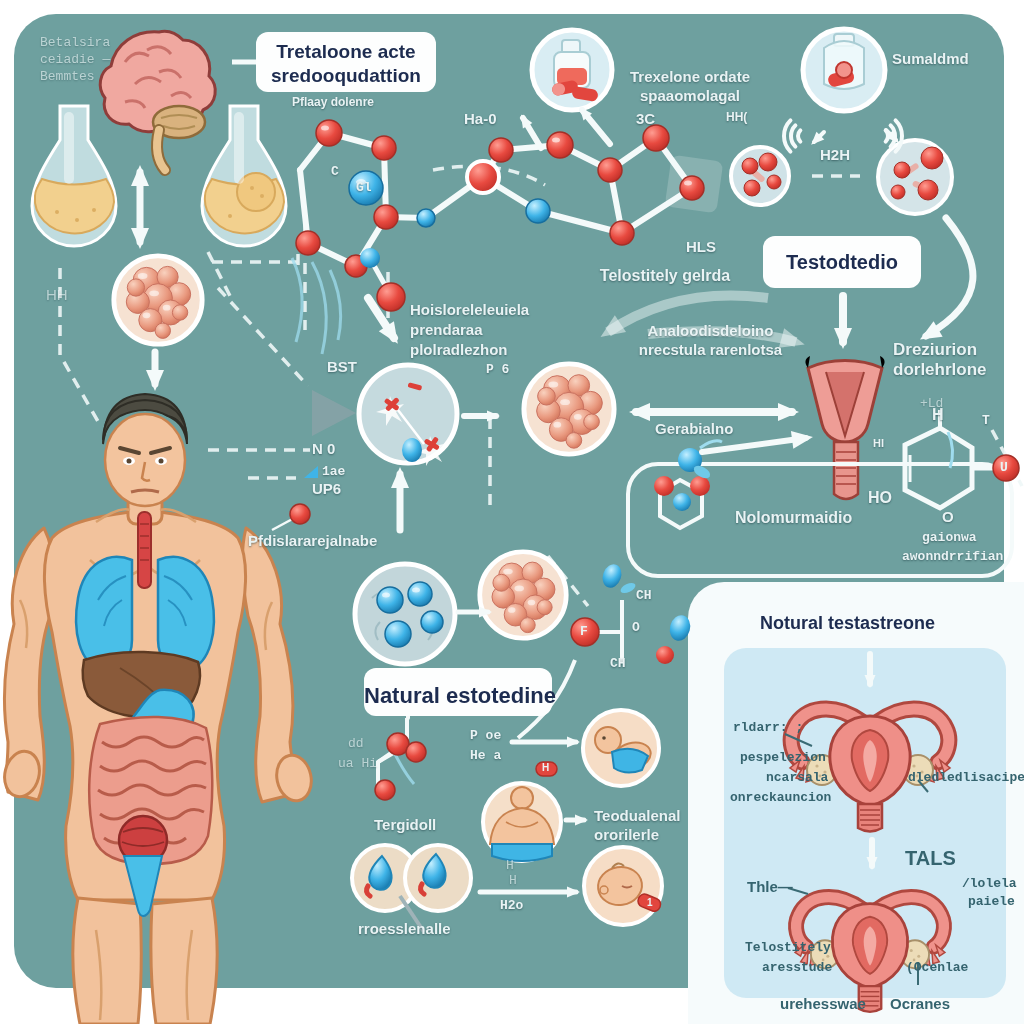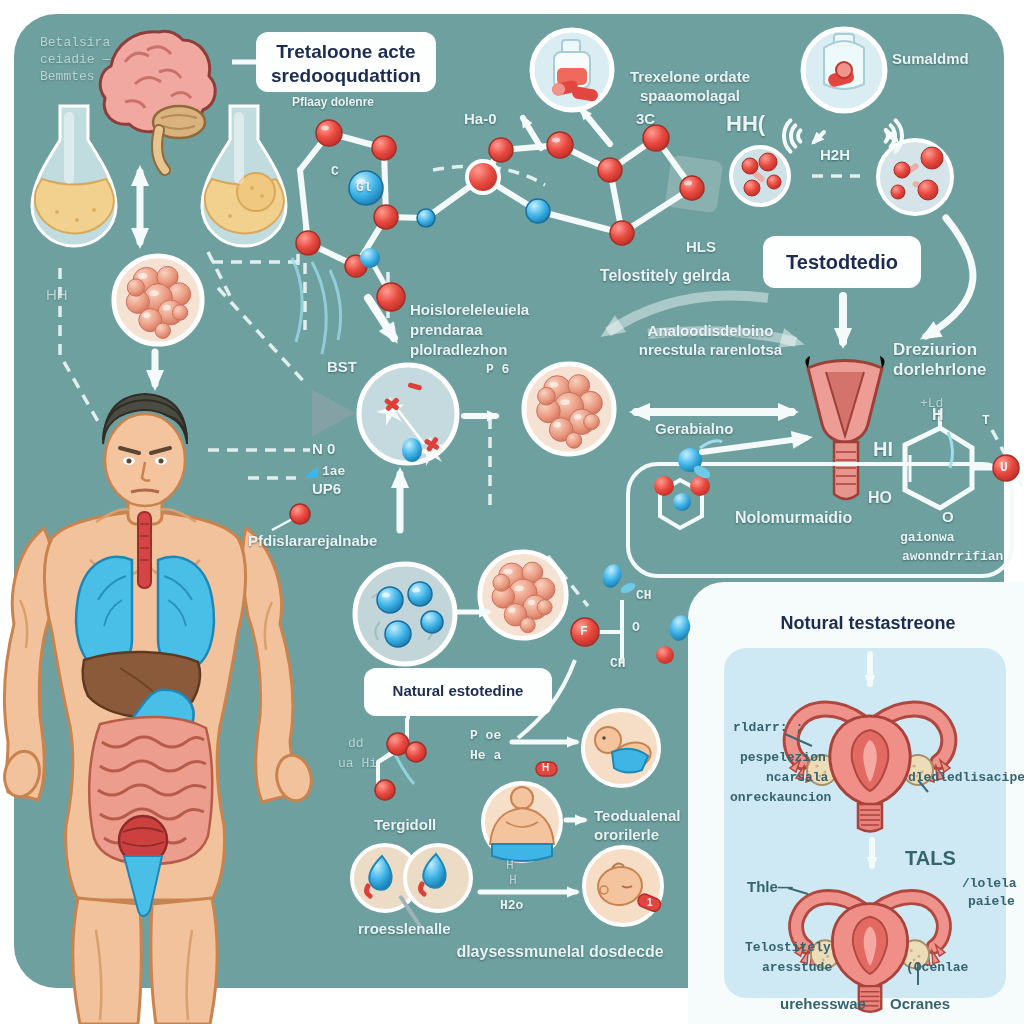--- a/index.html
+++ b/index.html
@@ -549,21 +549,21 @@
       <div>sredooqudattion</div>
     </div>
 
 <div class="lbl" style="left:292px;top:95px;font-size:12px">Pflaay dolenre</div>
 <div class="lbl lbl--faint" style="left:46px;top:286px">HH</div>
 
 <div class="lbl" style="left:464px;top:110px">Ha-0</div>
 <div class="lbl lbl--sm" style="left:331px;top:164px">C</div>
 <div class="lbl lbl--sm" style="left:356px;top:180px">Gl</div>
 <div class="lbl" style="left:636px;top:110px">3C</div>
-<div class="lbl" style="left:726px;top:110px;font-size:22px">HH(</div>
+<div class="lbl" style="left:726px;top:110px;font-size:12px">HH(</div>
 <div class="lbl" style="left:820px;top:146px">H2H</div>
 <div class="lbl" style="left:686px;top:238px">HLS</div>
 
 <div class="lbl lbl--ctr" style="left:615px;top:68px;width:150px">
   <div>Trexelone ordate</div>
       <div>spaaomolagal</div>
     </div>
 <div class="lbl" style="left:892px;top:50px">Sumaldmd</div>
 
 <div class="lbl lbl--navy" style="left:763px;top:250px;width:158px;text-align:center;font-size:20px">Testodtedio</div>
@@ -581,56 +581,55 @@
   <div>Hoisloreleleuiela</div>
       <div>prendaraa</div>
       <div>plolradlezhon</div>
     </div>
 <div class="lbl lbl--sm" style="left:486px;top:362px">P 6</div>
 <div class="lbl" style="left:312px;top:440px">N 0</div>
 <div class="lbl lbl--sm" style="left:322px;top:464px">1ae</div>
 <div class="lbl" style="left:312px;top:480px">UP6</div>
 <div class="lbl" style="left:655px;top:420px">Gerabialno</div>
 <div class="lbl" style="left:735px;top:508px;font-size:16px">Nolomurmaidio</div>
-<div class="lbl lbl--sm" style="left:900px;top:530px">gaionwa</div>
+<div class="lbl lbl--sm" style="left:922px;top:530px">gaionwa</div>
 <div class="lbl lbl--sm" style="left:902px;top:549px">awonndrrifian</div>
 
-<div class="lbl" style="left:873px;top:437px;font-size:20px">HI</div>
+<div class="lbl" style="left:873px;top:437px;font-size:11px">HI</div>
 <div class="lbl" style="left:932px;top:405px;font-size:16px">H</div>
 <div class="lbl" style="left:868px;top:488px;font-size:16px">HO</div>
 <div class="lbl" style="left:942px;top:508px">O</div>
 <div class="lbl lbl--sm" style="left:982px;top:413px">T</div>
 <div class="lbl lbl--sm" style="left:1000px;top:460px;text-shadow:none">U</div>
 <div class="lbl lbl--sm lbl--faint" style="left:920px;top:396px">+Ld</div>
 
 <div class="lbl lbl--sm" style="left:636px;top:588px">CH</div>
 <div class="lbl lbl--sm" style="left:632px;top:620px">O</div>
 <div class="lbl lbl--sm" style="left:610px;top:656px">CH</div>
 <div class="lbl lbl--sm" style="left:580px;top:624px;text-shadow:none">F</div>
 <div class="lbl" style="left:248px;top:532px">Pfdislararejalnabe</div>
 
-<div class="lbl lbl--navy" style="left:364px;top:682px;width:188px;text-align:center;font-size:15px">Natural estotedine</div>
+<div class="lbl lbl--navy" style="left:364px;top:682px;width:188px;text-align:center;font-size:22px">Natural estotedine</div>
 <div class="lbl lbl--sm" style="left:470px;top:728px">P oe</div>
 <div class="lbl lbl--sm" style="left:470px;top:748px">He a</div>
 <div class="lbl" style="left:542px;top:762px;font-size:10px;text-shadow:none">H</div>
 <div class="lbl" style="left:594px;top:806px;line-height:19px">
   <div>Teodualenal</div>
       <div>ororilerle</div>
     </div>
 <div class="lbl" style="left:374px;top:816px">Tergidoll</div>
 <div class="lbl lbl--sm lbl--faint" style="left:348px;top:736px">dd</div>
 <div class="lbl lbl--sm lbl--faint" style="left:338px;top:756px">ua Hi</div>
 <div class="lbl" style="left:358px;top:920px">rroesslenalle</div>
 <div class="lbl lbl--sm lbl--faint" style="left:506px;top:858px">H</div>
 <div class="lbl lbl--sm lbl--faint" style="left:509px;top:873px">H</div>
 <div class="lbl lbl--sm" style="left:500px;top:898px">H2o</div>
-<div class="lbl lbl--ctr" style="left:440px;top:942px;width:240px;font-size:16px">dlaysessmunelal dosdecde</div>
 <div class="lbl" style="left:647px;top:897px;font-size:10px;text-shadow:none">1</div>
 
-<div class="lbl lbl--navy" style="left:760px;top:612px;width:216px;text-align:center;font-size:18px">Notural testastreone</div>
+<div class="lbl lbl--navy" style="left:760px;top:612px;width:216px;text-align:left;font-size:18px">Notural testastreone</div>
 <div class="lbl lbl--teal lbl--sm" style="left:733px;top:720px">rldarr: ;</div>
 <div class="lbl lbl--teal lbl--sm" style="left:740px;top:750px">pespelezion</div>
 <div class="lbl lbl--teal lbl--sm" style="left:766px;top:770px">ncarsala</div>
 <div class="lbl lbl--teal lbl--sm" style="left:730px;top:790px">onreckauncion</div>
 <div class="lbl lbl--teal lbl--sm" style="left:908px;top:770px">dledledlisacipe</div>
 <div class="lbl lbl--teal" style="left:905px;top:846px;font-size:20px">TALS</div>
 <div class="lbl lbl--teal" style="left:747px;top:878px">Thle—</div>
 <div class="lbl lbl--teal lbl--sm" style="left:962px;top:876px">/lolela</div>
 <div class="lbl lbl--teal lbl--sm" style="left:968px;top:894px">paiele</div>
 <div class="lbl lbl--teal lbl--sm" style="left:745px;top:940px">Telostitely</div>

